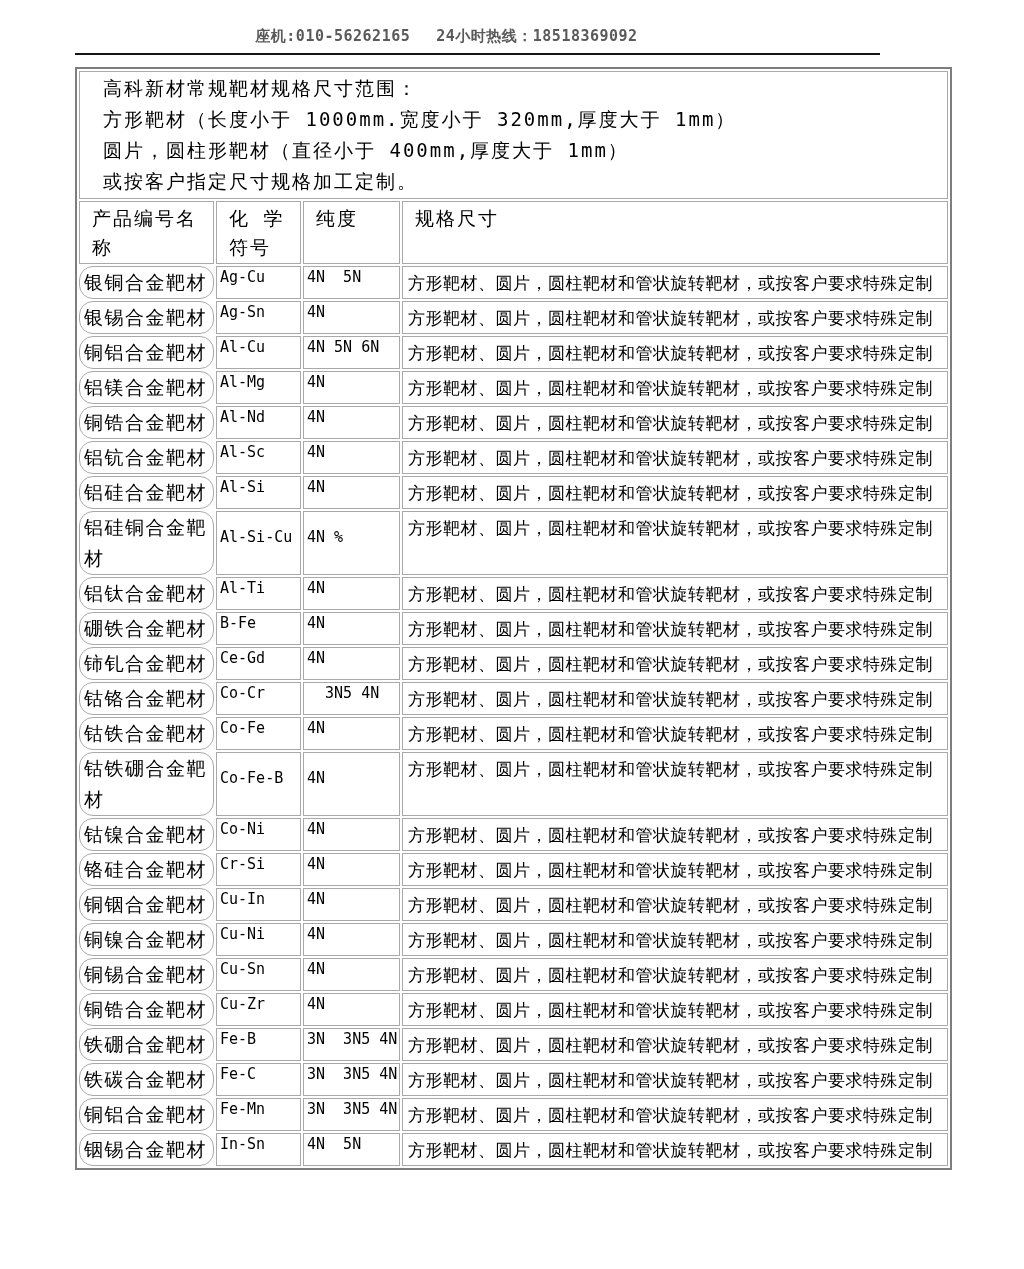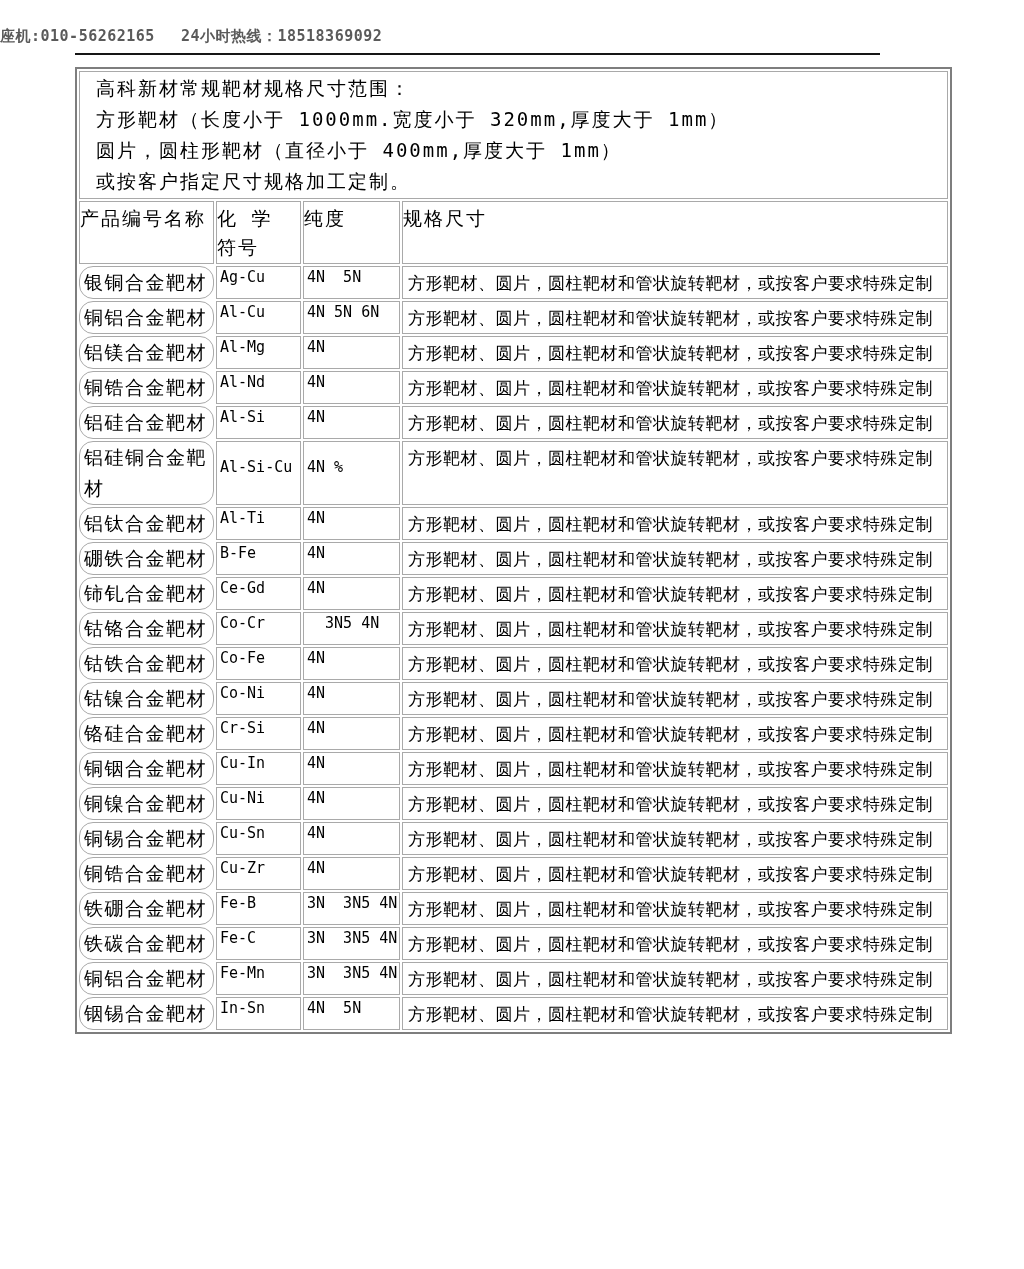--- a/index.html
+++ b/index.html
@@ -8,21 +8,21 @@
     width: 1024px;
     font-family: "DejaVu Sans Mono", "DejaVu Sans", "Liberation Sans", sans-serif;
     color: #000;
   }
   .page { width: 1024px; min-height: 1269px; background: #fff; }
 
   
   .contact-bar {
     padding-top: 27px;
     padding-right: 131px;
-    text-align: left;
+    text-align: center;
     font-size: 15px;
     font-weight: bold;
     color: #5a5a5a;
     letter-spacing: 0.5px;
     white-space: pre;
   }
   .contact-bar .gap { display: inline-block; width: 26px; }
 
   .header-divider {
     margin: 7px 0 0 75px;
@@ -45,30 +45,30 @@
     border: 1px solid #a9a9a9;
     font-weight: normal;
     text-align: left;
     overflow: hidden;
   }
 
   td.intro-cell {
     font-size: 19px;
     line-height: 31px;
     letter-spacing: 2px;
-    padding: 1px 16px;
+    padding: 1px 23px;
   }
 
   tr.head-row th {
     vertical-align: top;
     height: 63px;
     font-size: 19px;
     line-height: 29px;
     letter-spacing: 2px;
-    padding: 2px 0 0 0;
+    padding: 2px 0 0 12px;
   }
   th.h-sym { letter-spacing: 0; word-break: break-all; padding-right: 2px; }
 
   td.c-name {
     font-size: 19px;
     line-height: 31px;
     letter-spacing: 1.5px;
     padding: 0 0 0 4px;
     height: 31px;
     vertical-align: middle;
@@ -122,38 +122,50 @@
         <th class="h-spec">规格尺寸</th>
       </tr>
 
     <tr>
           <td class="c-name">银铜合金靶材</td>
           <td class="c-sym">Ag-Cu</td>
           <td class="c-purity">4N  5N</td>
           <td class="c-spec">方形靶材、圆片，圆柱靶材和管状旋转靶材，或按客户要求特殊定制</td>
         </tr>
         <tr>
+          <td class="c-name">银锡合金靶材</td>
+          <td class="c-sym">Ag-Sn</td>
+          <td class="c-purity">4N</td>
+          <td class="c-spec">方形靶材、圆片，圆柱靶材和管状旋转靶材，或按客户要求特殊定制</td>
+        </tr>
+        <tr>
           <td class="c-name">铜铝合金靶材</td>
           <td class="c-sym">Al-Cu</td>
           <td class="c-purity">4N 5N 6N</td>
           <td class="c-spec">方形靶材、圆片，圆柱靶材和管状旋转靶材，或按客户要求特殊定制</td>
         </tr>
         <tr>
           <td class="c-name">铝镁合金靶材</td>
           <td class="c-sym">Al-Mg</td>
           <td class="c-purity">4N</td>
           <td class="c-spec">方形靶材、圆片，圆柱靶材和管状旋转靶材，或按客户要求特殊定制</td>
         </tr>
         <tr>
           <td class="c-name">铜锆合金靶材</td>
           <td class="c-sym">Al-Nd</td>
           <td class="c-purity">4N</td>
           <td class="c-spec">方形靶材、圆片，圆柱靶材和管状旋转靶材，或按客户要求特殊定制</td>
         </tr>
         <tr>
+          <td class="c-name">铝钪合金靶材</td>
+          <td class="c-sym">Al-Sc</td>
+          <td class="c-purity">4N</td>
+          <td class="c-spec">方形靶材、圆片，圆柱靶材和管状旋转靶材，或按客户要求特殊定制</td>
+        </tr>
+        <tr>
           <td class="c-name">铝硅合金靶材</td>
           <td class="c-sym">Al-Si</td>
           <td class="c-purity">4N</td>
           <td class="c-spec">方形靶材、圆片，圆柱靶材和管状旋转靶材，或按客户要求特殊定制</td>
         </tr>
         <tr>
           <td class="c-name">铝硅铜合金靶材</td>
           <td class="c-sym">Al-Si-Cu</td>
           <td class="c-purity">4N %</td>
           <td class="c-spec">方形靶材、圆片，圆柱靶材和管状旋转靶材，或按客户要求特殊定制</td>
@@ -182,20 +194,26 @@
           <td class="c-purity">  3N5 4N</td>
           <td class="c-spec">方形靶材、圆片，圆柱靶材和管状旋转靶材，或按客户要求特殊定制</td>
         </tr>
         <tr>
           <td class="c-name">钴铁合金靶材</td>
           <td class="c-sym">Co-Fe</td>
           <td class="c-purity">4N</td>
           <td class="c-spec">方形靶材、圆片，圆柱靶材和管状旋转靶材，或按客户要求特殊定制</td>
         </tr>
         <tr>
+          <td class="c-name">钴铁硼合金靶材</td>
+          <td class="c-sym">Co-Fe-B</td>
+          <td class="c-purity">4N</td>
+          <td class="c-spec">方形靶材、圆片，圆柱靶材和管状旋转靶材，或按客户要求特殊定制</td>
+        </tr>
+        <tr>
           <td class="c-name">钴镍合金靶材</td>
           <td class="c-sym">Co-Ni</td>
           <td class="c-purity">4N</td>
           <td class="c-spec">方形靶材、圆片，圆柱靶材和管状旋转靶材，或按客户要求特殊定制</td>
         </tr>
         <tr>
           <td class="c-name">铬硅合金靶材</td>
           <td class="c-sym">Cr-Si</td>
           <td class="c-purity">4N</td>
           <td class="c-spec">方形靶材、圆片，圆柱靶材和管状旋转靶材，或按客户要求特殊定制</td>

